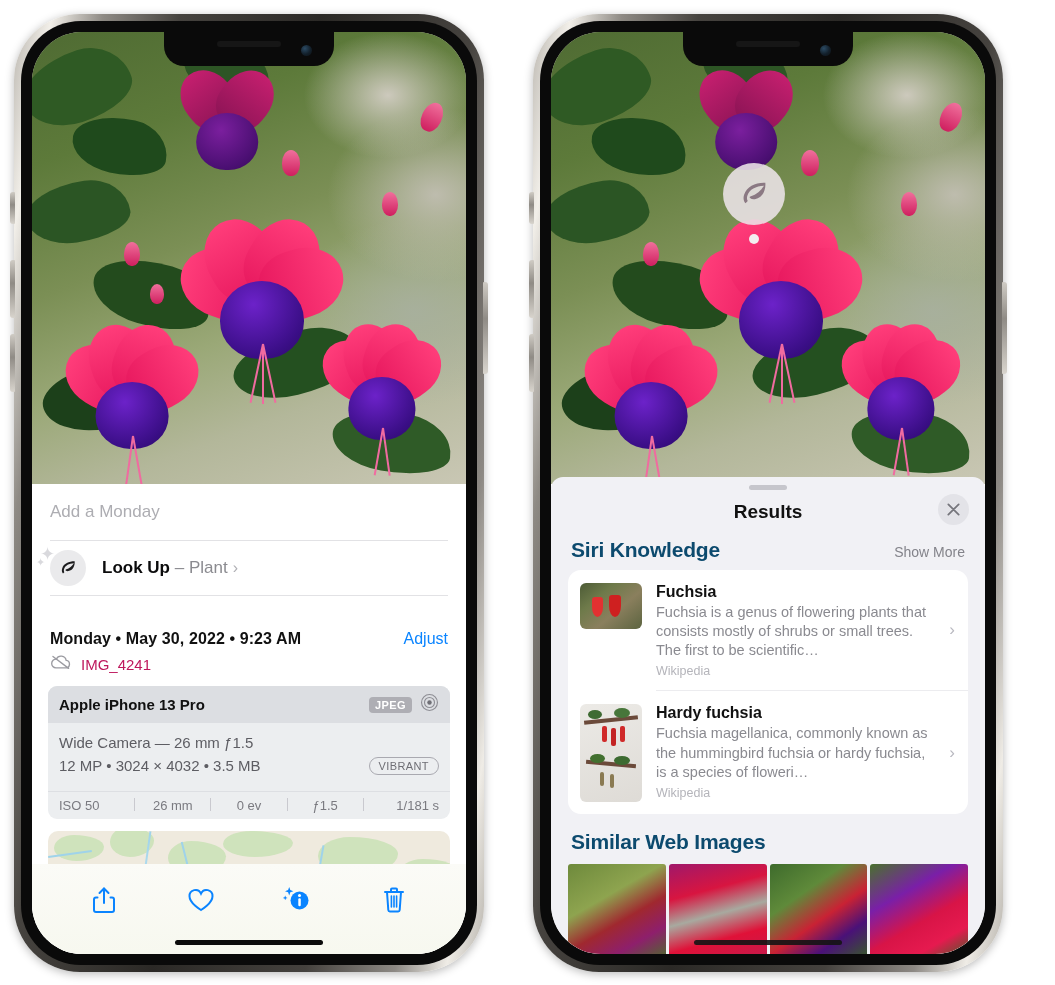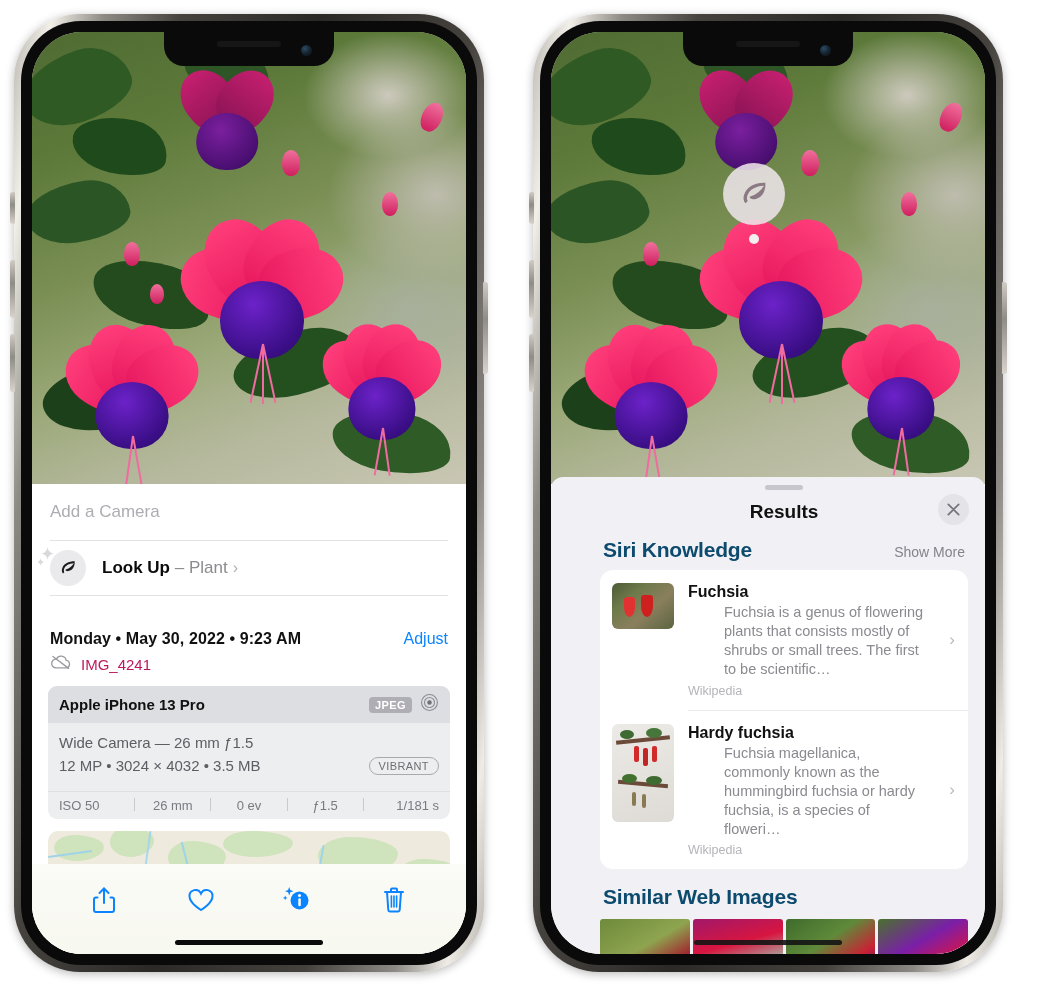--- a/index.html
+++ b/index.html
@@ -115,21 +115,21 @@
             display:flex;align-items:center;justify-content:center;}
   .sec-head{display:flex;align-items:baseline;justify-content:space-between;padding:4px 20px 8px;}
   .sec-title{font-size:21px;font-weight:700;color:#0c4a6e;letter-spacing:-.2px;}
   .show-more{font-size:14px;color:#83838a;}
   .card{margin:0 17px;background:#fff;border-radius:13px;overflow:hidden;}
   .kitem{display:flex;padding:13px 12px 12px;position:relative;}
   .kthumb{flex:0 0 62px;height:46px;border-radius:6px;overflow:hidden;background:#6b6348;position:relative;}
   .kthumb.tall{height:98px;background:#e9e9e7;}
   .ktext{flex:1;margin-left:14px;padding-right:26px;}
   .kt-title{font-size:16px;font-weight:700;color:#111;margin-bottom:2px;}
-  .kt-desc{font-size:14.5px;color:#8a8a90;line-height:1.32;margin-left:36px;}
+  .kt-desc{font-size:14.5px;color:#8a8a90;line-height:1.32;}
   .kt-src{font-size:12.5px;color:#b4b4ba;margin-top:4px;}
   .kchev{position:absolute;right:13px;top:50%;transform:translateY(-50%);color:#b9b9c0;font-size:17px;}
   .kdiv{height:1px;background:#ececef;margin-left:88px;}
   .simgs{display:flex;gap:3px;padding:0 17px;margin-top:4px;}
   .simg{flex:1;height:95px;border-radius:3px;overflow:hidden;position:relative;background:#5d7a3a;}
 
   .leafglyph{display:block;}
 </style>
 </head>
 <body>
@@ -200,21 +200,21 @@
 
         <div class="budp" style="left:92px;top:210px;width:16px;height:24px;"></div>
         <div class="budp" style="left:118px;top:252px;width:14px;height:20px;"></div>
         <div class="budp" style="left:250px;top:118px;width:18px;height:26px;"></div>
         <div class="budp" style="left:350px;top:160px;width:16px;height:24px;"></div>
         <div class="budp" style="left:390px;top:70px;width:20px;height:30px;transform:rotate(25deg);"></div>
       </div>
 
       <div class="sheet" style="top:452px;">
         <div class="caption-row">
-          <span class="caption-ph">Add a Camera</span>
+          <span class="caption-ph">Add a Monday</span>
         </div>
         <div class="divider"></div>
 
         <div class="lookup-row">
           <span class="lu-icon">
             <span class="spark s1">✦</span>
             <span class="spark s2">✦</span>
             <svg class="leafglyph" width="20" height="20" viewBox="0 0 24 24" aria-hidden="true">
               <path d="M20 4c-7 0-13 2.5-15 8.5-.8 2.4-.3 4.6 1 6.1l1.6-1.6c-.6-1-.8-2.3-.3-3.8C8.7 8.6 13.4 6.6 19 6.2c-2 3.6-5.2 6.2-9.6 7.6-.5.2-.6.8-.2 1.1.9.7 2.1 1 3.4.8C17.6 14.9 20.5 10 20 4z" fill="#1c1c1e"></path>
             </svg>
@@ -396,21 +396,21 @@
 
         <div style="position:absolute;left:172px;top:131px;width:62px;height:62px;border-radius:50%;
                     background:rgba(236,228,232,.88);display:flex;align-items:center;justify-content:center;">
           <svg width="34" height="34" viewBox="0 0 24 24" aria-hidden="true">
             <path d="M20 4c-7 0-13 2.5-15 8.5-.8 2.4-.3 4.6 1 6.1l1.6-1.6c-.6-1-.8-2.3-.3-3.8C8.7 8.6 13.4 6.6 19 6.2c-2 3.6-5.2 6.2-9.6 7.6-.5.2-.6.8-.2 1.1.9.7 2.1 1 3.4.8C17.6 14.9 20.5 10 20 4z" fill="#8b7983"></path>
           </svg>
         </div>
         <div style="position:absolute;left:198px;top:202px;width:10px;height:10px;border-radius:50%;background:#f3eef0;"></div>
       </div>
 
-      <div class="rsheet" style="top:445px;padding-left:32px;">
+      <div class="rsheet" style="top:445px;">
         <div class="grabber"></div>
         <div class="rhead">
           <span class="rtitle">Results</span>
           <span class="closebtn">
             <svg width="15" height="15" viewBox="0 0 16 16" aria-hidden="true">
               <path d="M2.5 2.5 L13.5 13.5 M13.5 2.5 L2.5 13.5" stroke="#76767d" stroke-width="1.9" stroke-linecap="round"></path>
             </svg>
           </span>
         </div>
 

